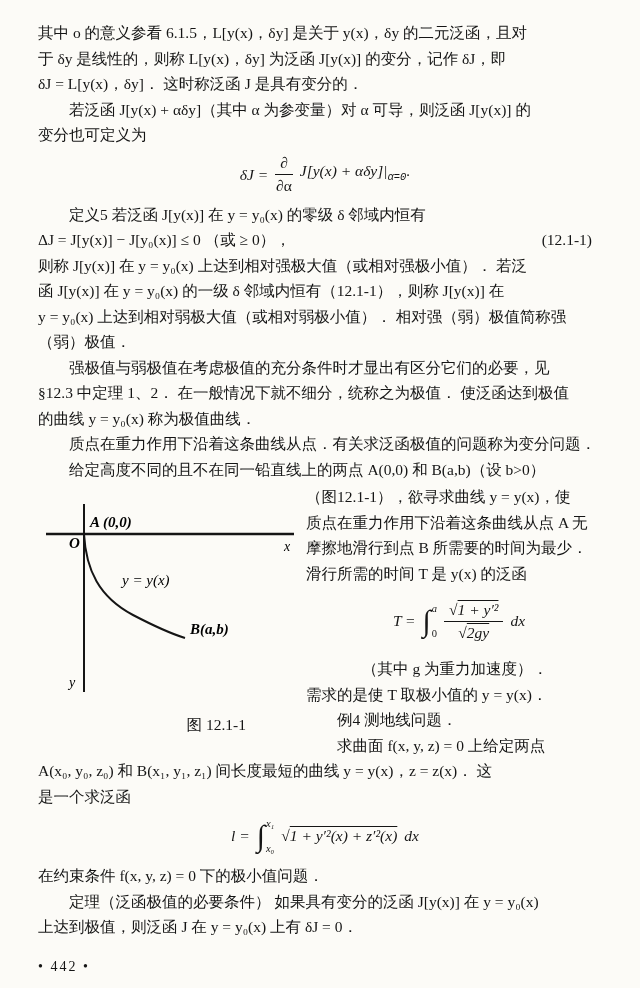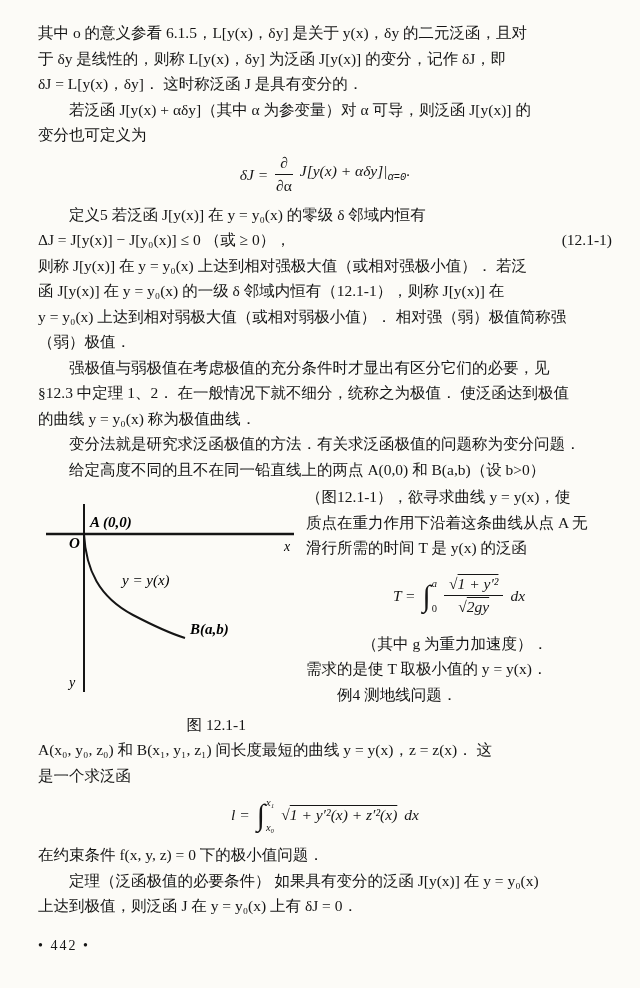--- a/index.html
+++ b/index.html
@@ -33,21 +33,21 @@
   .frac .den{padding-top:1px;}
   .intwrap{display:inline-flex;align-items:center;}
   .int{font-size:30px;line-height:1;font-style:normal;}
   .lims{display:inline-flex;flex-direction:column;justify-content:space-between;
         font-size:10.5px;line-height:11px;height:36px;padding:2px 0 2px 1px;}
   .ovl{text-decoration:overline;}
   sub.alim{font-size:10.5px;font-family:Liberation Mono, monospace;}
 
   
   .eqline{position:relative;text-align:left;white-space:nowrap;}
-  .eqtag{position:absolute;right:0;top:0;}
+  .eqtag{position:absolute;right:20px;top:0;}
 
   
   .twocol{display:flex;margin-top:2px;}
   .figcol{width:268px;flex:none;}
   .rightcol{flex:1;min-width:0;}
   .caption{text-align:right;padding-right:60px;margin-top:2px;}
   .ind56{padding-left:56px;}
 
   .pagenum{margin-top:14px;font-size:14px;letter-spacing:2px;}
 
@@ -80,21 +80,21 @@
     <span class="eqtag">(12.1-1)</span>
   </div>
 
   <div class="ln"><span>则称 J[y(x)] 在 y = y₀(x) 上达到</span><span class="b">相对强极大值</span><span>（或</span><span class="b">相对强极小值</span><span>）． 若泛</span></div>
   <div class="ln"><span>函 J[y(x)] 在 y = y₀(x) 的一级 δ 邻域内恒有（12.1-1），则称 J[y(x)] 在</span></div>
   <div class="ln"><span>y = y₀(x) 上达到</span><span class="b">相对弱极大值</span><span>（或</span><span class="b">相对弱极小值</span><span>）． 相对强（弱）极值简称</span><span class="b">强</span></div>
   <div class="ln"><span class="b">（弱）极值</span><span>．</span></div>
   <div class="ln ind"><span>强极值与弱极值在考虑极值的充分条件时才显出有区分它们的必要，见</span></div>
   <div class="ln"><span>§12.3 中定理 1、2． 在一般情况下就不细分，统称之为</span><span class="b">极值</span><span>． 使泛函达到极值</span></div>
   <div class="ln"><span>的曲线 y = y₀(x) 称为</span><span class="b">极值曲线</span><span>．</span></div>
-  <div class="ln ind"><span>变分法就是研究求泛函极值的方法．有关求泛函极值的问题称为</span><span class="b">变分问题</span><span>．</span></div>
+  <div class="ln ind"><span>质点在重力作用下沿着这条曲线从点．有关求泛函极值的问题称为</span><span class="b">变分问题</span><span>．</span></div>
   <div class="ln ind"><span>给定高度不同的且不在同一铅直线上的两点 A(0,0) 和 B(a,b)（设 b&gt;0）</span></div>
 
   <div class="twocol">
 
     <div class="figcol">
       <svg width="268" height="218" viewBox="0 0 268 218">
 
         <line x1="8" y1="50" x2="256" y2="50" stroke="#151515" stroke-width="2.4"></line>
 
         <line x1="46" y1="20" x2="46" y2="208" stroke="#151515" stroke-width="2"></line>
@@ -106,20 +106,21 @@
         <text x="31" y="203" font-size="14" font-style="italic">y</text>
         <text x="84" y="101" font-size="15" font-style="italic">y = y(x)</text>
         <text x="152" y="150" font-size="15" font-style="italic" font-weight="bold">B(a,b)</text>
       </svg>
       <div class="caption">图  12.1-1</div>
     </div>
 
     <div class="rightcol">
       <div class="ln"><span>（图12.1-1），欲寻求曲线 y = y(x)，使</span></div>
       <div class="ln"><span>质点在重力作用下沿着这条曲线从点 A 无</span></div>
+      <div class="ln"><span>摩擦地滑行到点 B 所需要的时间为最少．</span></div>
       <div class="ln"><span>滑行所需的时间 T 是 y(x) 的泛函</span></div>
 
       <div class="formula f3">
         <span class="it">T =</span>
         <span class="intwrap">
           <span class="int">∫</span>
           <span class="lims">
             <span class="it">a</span>
             <span>0</span>
           </span>
@@ -127,20 +128,21 @@
         <span class="frac it">
           <span class="num"><span>√</span><span class="ovl">1 + y′²</span></span>
           <span class="den"><span>√</span><span class="ovl">2gy</span></span>
         </span>
         <span class="it">dx</span>
       </div>
 
       <div class="ln ind56"><span>（其中 g 为重力加速度）．</span></div>
       <div class="ln"><span>需求的是使 T 取极小值的 y = y(x)．</span></div>
       <div class="ln ind"><span class="b">例4</span><span>  测地线问题．</span></div>
+      <div class="ln ind"><span>求曲面 f(x, y, z) = 0 上给定两点</span></div>
     </div>
   </div>
 
   <div class="ln"><span>A(x₀, y₀, z₀) 和 B(x₁, y₁, z₁) 间长度最短的曲线 y = y(x)，z = z(x)． 这</span></div>
   <div class="ln"><span>是一个求泛函</span></div>
 
   <div class="formula f4">
     <span class="it">l =</span>
     <span class="intwrap">
       <span class="int">∫</span>

